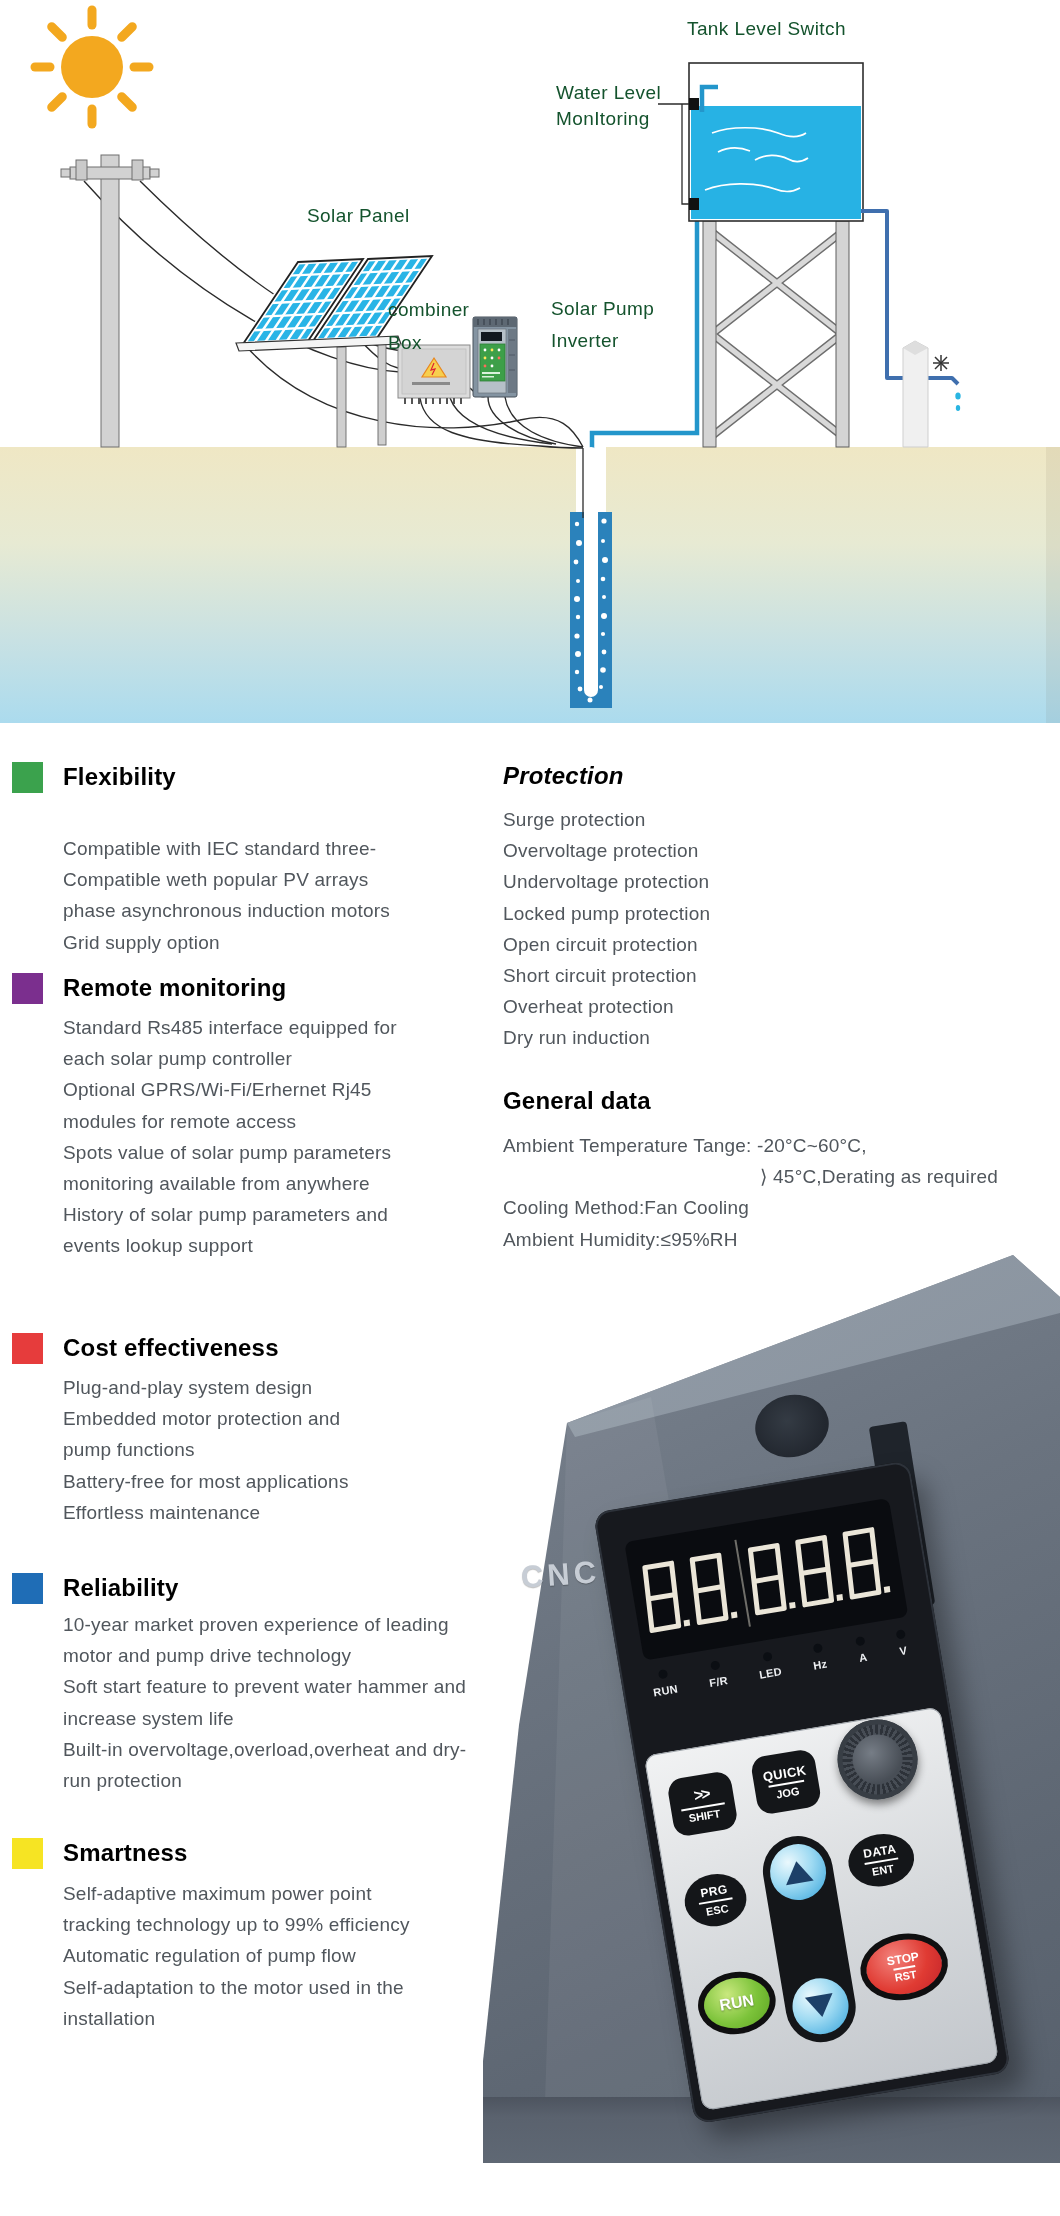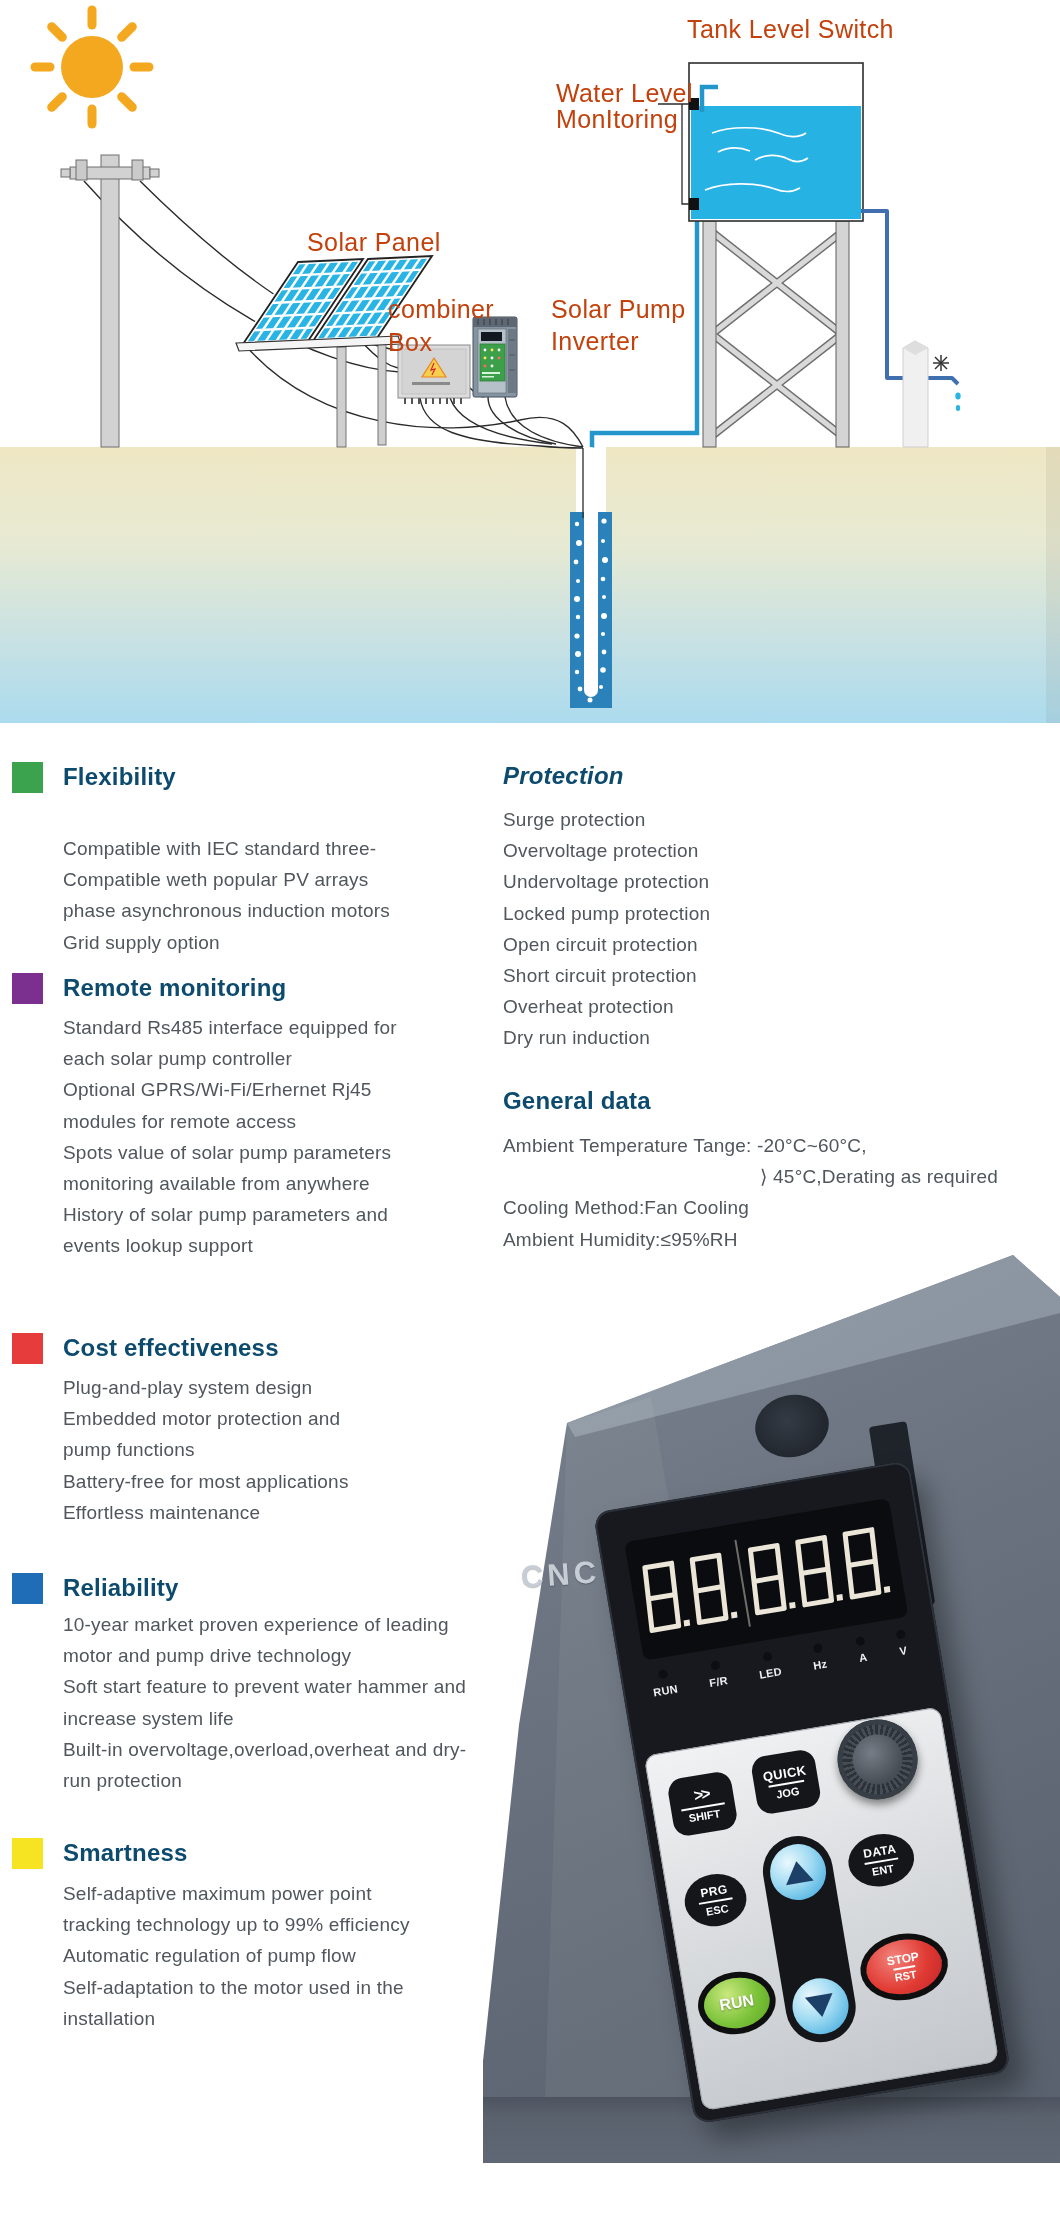--- a/index.html
+++ b/index.html
@@ -1,23 +1,23 @@
 <!DOCTYPE html>
 <html><head>
 <meta charset="utf-8">
 <style>
   html,body{margin:0;padding:0;background:#fff;}
   #page{position:relative;width:1060px;height:2216px;background:#fff;overflow:hidden;
         font-family:"Liberation Sans","DejaVu Sans",sans-serif;}
   
-  .diaglabel{position:absolute;font-size:25px;color:#c2410c;letter-spacing:.4px;line-height:26px;white-space:nowrap;}
+  .diaglabel{position:absolute;font-size:19px;color:#14532d;letter-spacing:.4px;line-height:26px;white-space:nowrap;}
   
   .sq{position:absolute;left:12px;width:31px;height:31px;}
   .sq0{background:#3ba24d}.sq1{background:#7b2f8e}.sq2{background:#e63c3c}.sq3{background:#1f6db6}.sq4{background:#f6e423}
-  .h-red{position:absolute;font-size:24px;font-weight:bold;color:#0c4a6e;letter-spacing:.2px;line-height:34px;white-space:nowrap;}
+  .h-red{position:absolute;font-size:24px;font-weight:bold;color:#000000;letter-spacing:.2px;line-height:34px;white-space:nowrap;}
   .body-block{position:absolute;font-size:19px;color:#50565c;letter-spacing:.2px;line-height:31.2px;white-space:nowrap;}
   .body-block div{height:31.2px;}
   
   #photo{position:absolute;left:483px;top:1255px;width:577px;height:908px;overflow:hidden;}
   #devbody{position:absolute;inset:0;background:linear-gradient(155deg,#7b8490 0%,#6a737f 38%,#5e6773 72%,#57606c 100%);
     clip-path:polygon(84px 168px,530px 0px,577px 42px,577px 908px,0px 908px,0px 806px,36px 470px);}
   #topedge{position:absolute;inset:0;background:linear-gradient(150deg,#97a1ac,#828c98);
     clip-path:polygon(84px 168px,530px 0px,577px 42px,577px 58px,92px 182px);opacity:.85;}
   #leftsheen{position:absolute;inset:0;background:rgba(255,255,255,.06);
     clip-path:polygon(84px 168px,168px 142px,300px 908px,60px 908px);}
@@ -281,21 +281,21 @@
       </g>
       <rect x="508" y="329" width="8" height="64" fill="#6d7985"></rect>
       <g stroke="#505b66" stroke-width="1">
           <line x1="509" y1="340" x2="515" y2="340"></line>
           <line x1="509" y1="355" x2="515" y2="355"></line>
           <line x1="509" y1="370" x2="515" y2="370"></line>
         </g>
     </g>
   </svg>
 
-  <div class="diaglabel" style="left:307px;top:229px;">Solar Panel</div>
+  <div class="diaglabel" style="left:307px;top:203px;">Solar Panel</div>
   <div class="diaglabel" style="left:388px;top:293px;line-height:33px;">
     <div>combiner</div>
     <div>Box</div>
   </div>
   <div class="diaglabel" style="left:551px;top:293px;line-height:32px;">
     <div>Solar Pump</div>
     <div>Inverter</div>
   </div>
   <div class="diaglabel" style="left:556px;top:80px;line-height:26px;">
     <div>Water Level</div>

